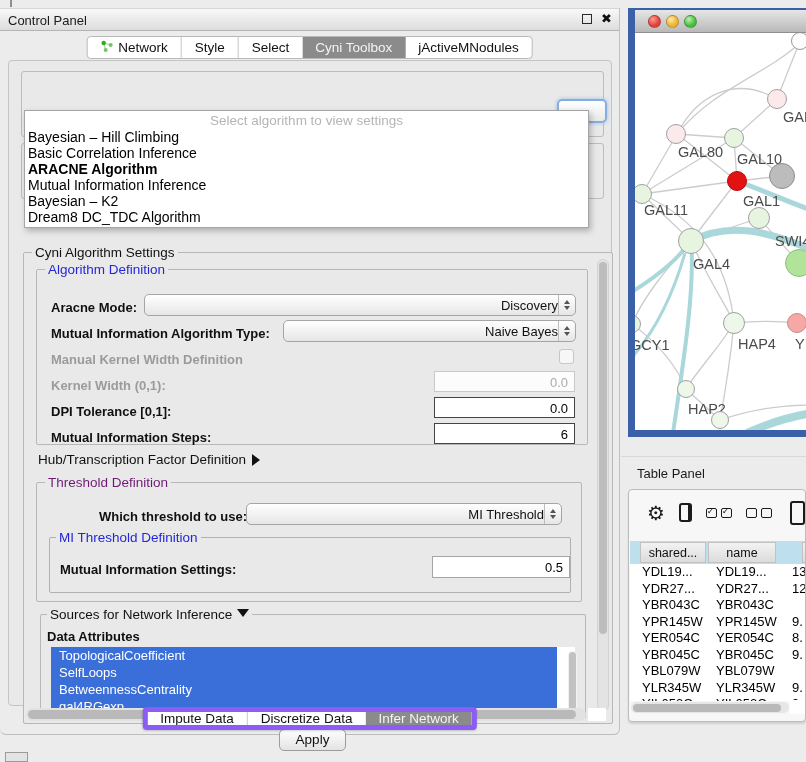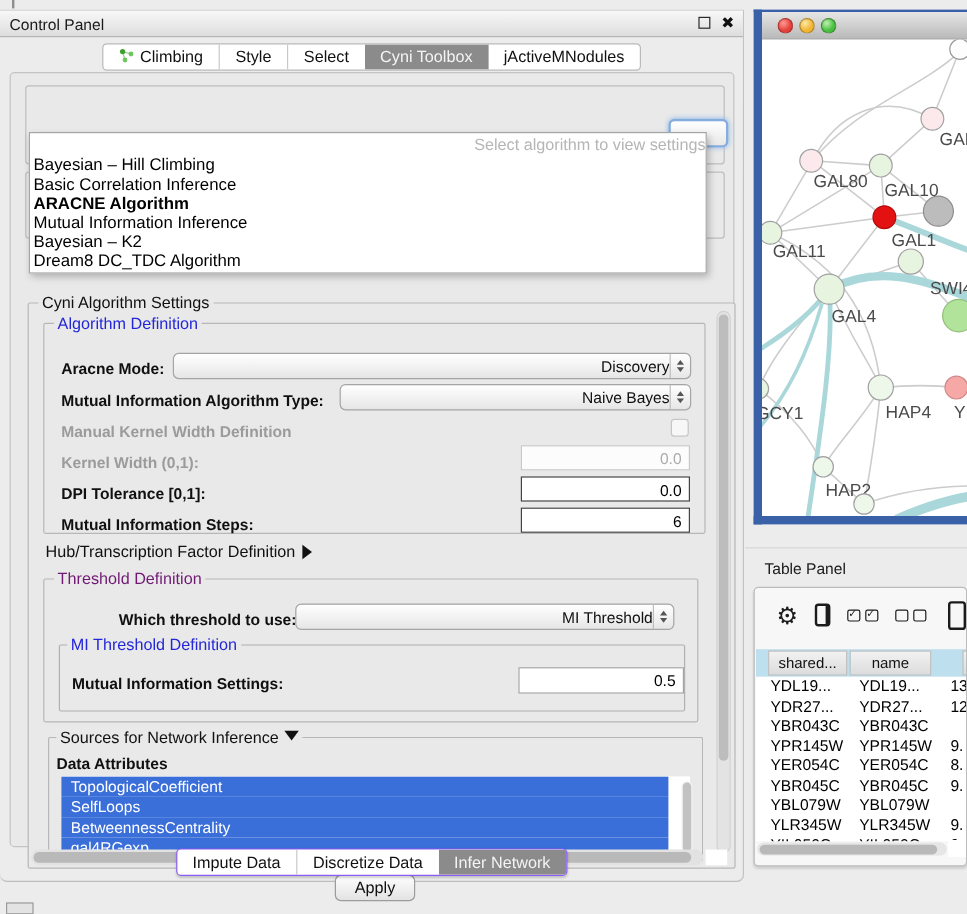--- a/index.html
+++ b/index.html
@@ -34,21 +34,21 @@
   .frag-group-a { position:absolute; left:12px; top:10px; width:583px; height:66px; border:1px solid #bdbdbd; border-radius:3px; }
   .frag-combo-focus { position:absolute; left:548px; top:38px; width:50px; height:24px; border-radius:5px;
     background:linear-gradient(#ffffff,#e8e8e8); border:2px solid #85aede; box-shadow:0 0 4px #9cc0ea; }
   .frag-group-b { position:absolute; left:12px; top:82px; width:583px; height:56px; border:1px solid #bdbdbd; border-radius:3px; }
   .frag-combo-b { position:absolute; left:28px; top:98px; width:542px; height:26px; border:1px solid #a9a9a9; border-radius:6px;
     background:linear-gradient(#fdfdfd,#ededed); color:#9a9a9a; font-size:13px; padding:6px 0 0 12px; white-space:nowrap; overflow:hidden; }
 
   
   .algo-popup { position:absolute; left:15px; top:49px; width:565px; height:118px; background:#ffffff;
     border:1px solid #a5a5a5; box-shadow:2px 3px 6px rgba(0,0,0,0.25); z-index:5; }
-  .algo-prompt { text-align:right; color:#b5b5b5; font-size:13.5px; padding-top:2px; height:18px; }
+  .algo-prompt { text-align:center; color:#b5b5b5; font-size:13.5px; padding-top:2px; height:18px; }
   .algo-item { font-size:14px; color:#000; line-height:16px; padding-left:3px; white-space:nowrap; }
   .algo-item.bold { font-weight:bold; }
 
   
   .groupbox { position:absolute; border:1px solid #b7b7b7; border-radius:2px; }
   .legend { position:absolute; top:-8px; background:#e9e9e9; padding:0 3px; font-size:13.5px; white-space:nowrap; }
   .legend.blue { color:#2427d8; }
   .legend.green { color:#701a75; }
   .legend.plain { color:#111; }
 
@@ -84,21 +84,21 @@
   .vscroll { position:absolute; right:3px; top:6px; width:12px; height:452px; background:#e3e3e3; border:1px solid #d2d2d2; border-radius:7px; }
   .vscroll-thumb { position:absolute; left:1px; top:2px; width:8px; height:372px; background:#bdbdbd; border-radius:5px; }
   .hscroll { position:absolute; left:2px; top:455px; width:560px; height:13px; background:#e2e2e2; border-radius:7px; }
   .hscroll-thumb { position:absolute; left:2px; top:2px; width:548px; height:9px; background:#b9b9b9; border-radius:5px; }
   .hcorner { position:absolute; left:564px; top:455px; width:18px; height:13px; background:#ffffff; }
 
   .apply-btn { position:absolute; left:270px; top:668px; width:67px; height:22px; border:1px solid #9c9c9c; border-radius:5px;
     background:linear-gradient(#fefefe,#e3e3e3); font-size:13.5px; color:#111; text-align:center; padding-top:2px; }
 
   .bottom-tabbar { position:absolute; top:699px; left:50%; transform:translateX(-50%); display:flex;
-    background:#ffffff; border:1px solid #8b5cf6; border-radius:4px; height:23px; overflow:hidden; box-shadow:0 1px 2px rgba(0,0,0,0.18); }
+    background:#ffffff; border:5px solid #8b5cf6; border-radius:4px; height:23px; overflow:hidden; box-shadow:0 1px 2px rgba(0,0,0,0.18); }
 
   
   .net-window { position:absolute; left:628px; top:8px; width:178px; height:429px; background:#ffffff;
     border-left:7px solid #3a61a7; border-bottom:7px solid #3a61a7; border-top:2px solid #3a61a7; overflow:hidden; }
   .net-titlebar { position:relative; height:23px; background:linear-gradient(#e6e6e6,#b9b9b9); border-bottom:1px solid #8f8f8f; }
   .traffic { position:absolute; top:5px; width:13px; height:13px; border-radius:50%; border:1px solid rgba(0,0,0,0.25); }
   .t-red { left:13px; background:radial-gradient(circle at 35% 30%, #ff9a93, #e4403a 60%); }
   .t-yellow { left:31px; background:radial-gradient(circle at 35% 30%, #ffe9a8, #f0b42f 60%); }
   .t-green { left:49px; background:radial-gradient(circle at 35% 30%, #c0f0b0, #46bf3e 60%); }
   .net-canvas { position:relative; width:171px; height:397px; background:#ffffff; overflow:hidden; }
@@ -150,21 +150,21 @@
 
     <div class="tabbar" id="top-tabbar">
         <div class="tab">
           <span><svg class="net-tab-ico" viewBox="0 0 13 13">
               <line x1="3" y1="3" x2="10" y2="5" stroke="#9cc79a" stroke-width="1"></line>
               <line x1="3" y1="3" x2="5" y2="10" stroke="#9cc79a" stroke-width="1"></line>
               <circle cx="3" cy="3" r="2.2" fill="#3aa32a"></circle>
               <circle cx="10" cy="5" r="2" fill="#6fc75f"></circle>
               <circle cx="5" cy="10" r="2" fill="#6fc75f"></circle>
             </svg></span>
-          <span>Climbing</span>
+          <span>Network</span>
         </div>
         <div class="tab">
           <span>Style</span>
         </div>
         <div class="tab">
           <span>Select</span>
         </div>
         <div class="tab selected">
           <span>Cyni Toolbox</span>
         </div>

